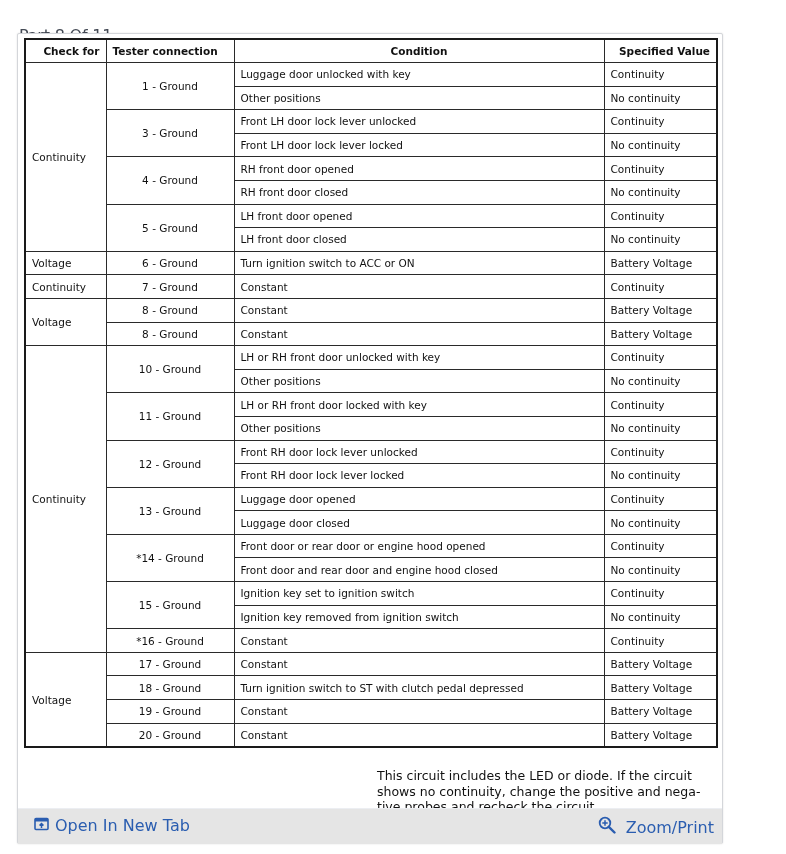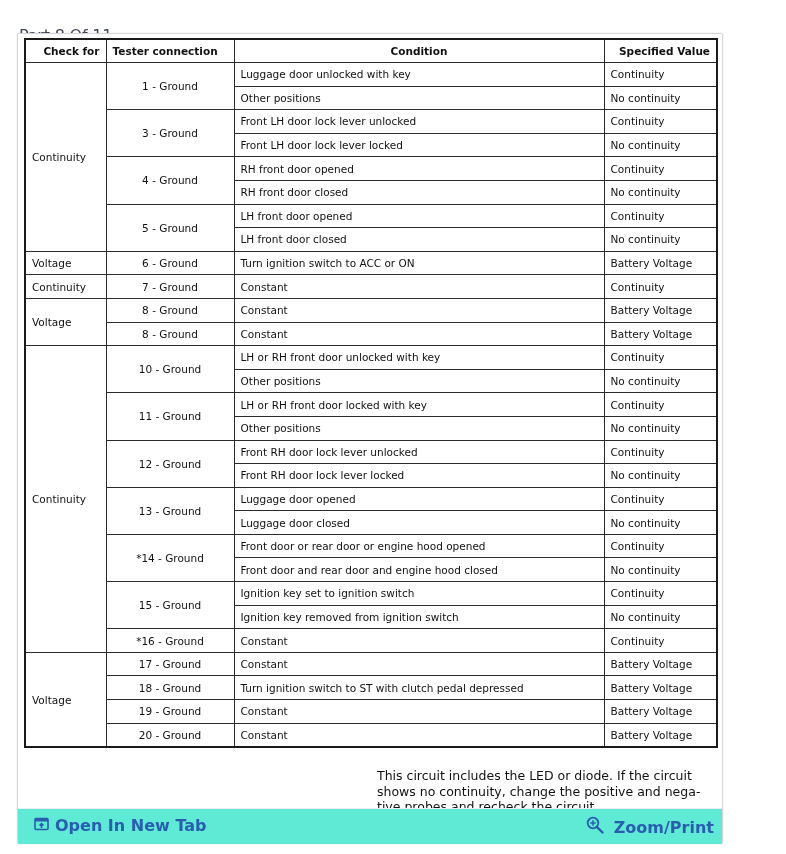--- a/index.html
+++ b/index.html
@@ -22,22 +22,22 @@
   table.spec th.c-cond { text-align: center; margin-left: 40px; }
   table.spec th.c-spec { text-align: right; }
   td.check { vertical-align: top; padding-top: 5px; }
   td.tester { text-align: center; }
   col.col-check { width: 81px; }
   col.col-tester { width: 128px; }
   col.col-cond { width: 370px; }
   col.col-spec { width: 113px; }
   .note { position: absolute; left: 359px; top: 734px; width: 340px; font-size: 12.5px;
           line-height: 15.5px; color: #111; font-family: "DejaVu Sans", sans-serif; }
-  .footer { position: absolute; left: 0; top: 774px; width: 704px; height: 35px; background: #5eead4;
-            border-top: 1px solid #eceef2; font-weight: bold; }
+  .footer { position: absolute; left: 0; top: 774px; width: 704px; height: 35px; background: #e5e5e5;
+            border-top: 1px solid #eceef2; }
   .footer a { position: absolute; top: 7px; font-size: 16px; color: #2a5db0; text-decoration: none;
               font-family: "DejaVu Sans", sans-serif; cursor: pointer; }
   .open-tab { left: 16px; display: flex; align-items: center; gap: 6px; }
   .zoom-print { right: 8px; display: flex; align-items: center; gap: 10px; }
   .ico { display: inline-block; }
 </style>
 </head>
 <body>
 
 <div class="part-title">Part 8 Of 11</div>

